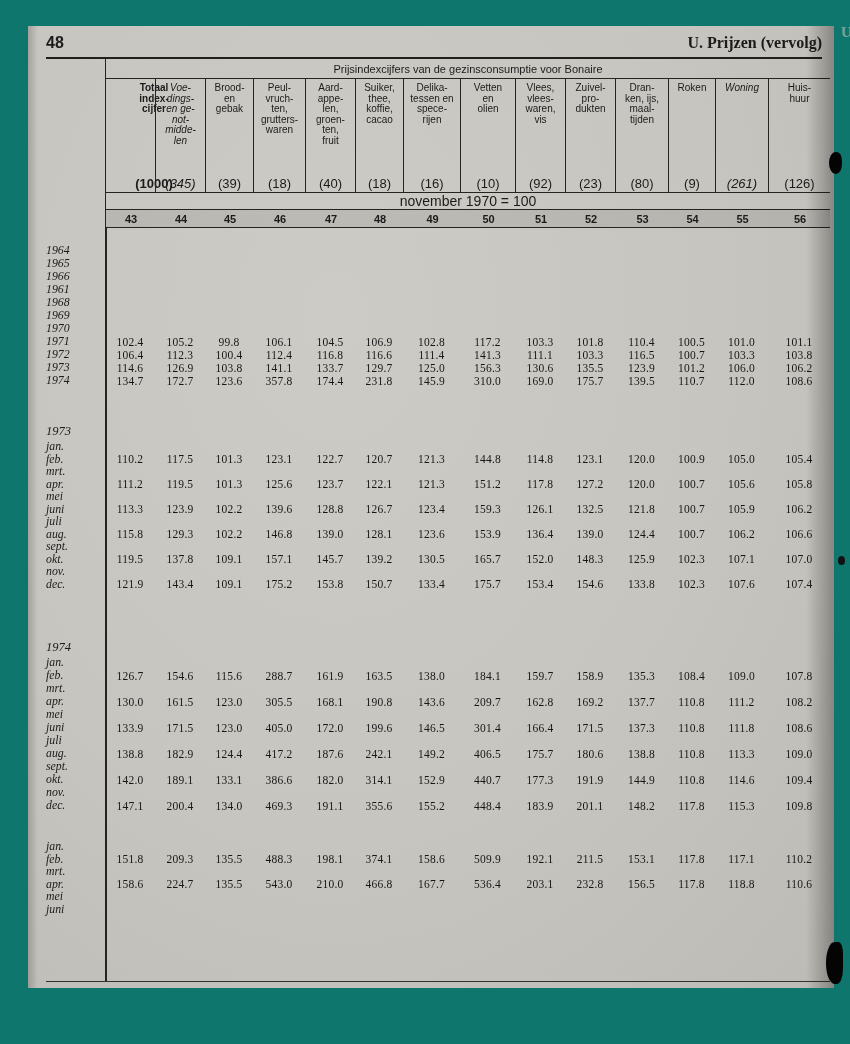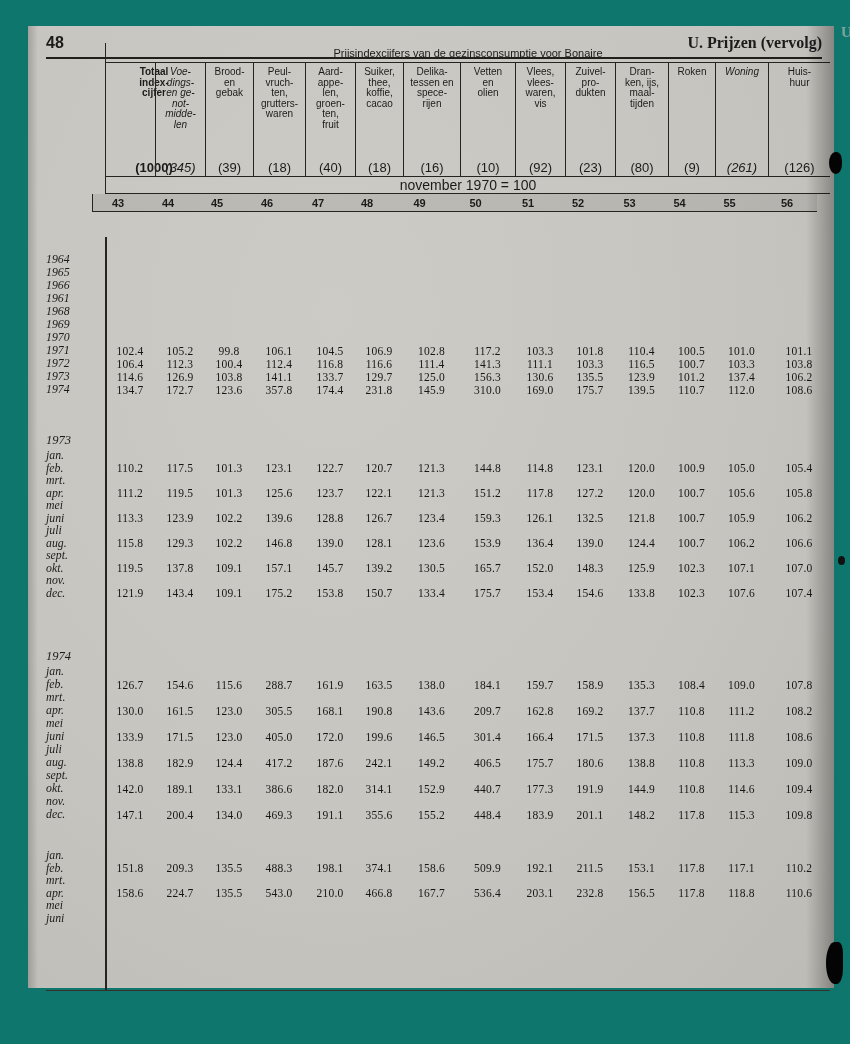--- a/index.html
+++ b/index.html
@@ -23,21 +23,21 @@
     pointer-events: none;
   }
   .page-head {
     position: absolute; left: 18px; right: 12px; top: 8px;
     display: flex; justify-content: space-between; align-items: baseline;
   }
   .pageno { font-family: "Liberation Sans", sans-serif; font-weight: bold; font-size: 16px; }
   .headright { font-family: "Liberation Serif", serif; font-weight: bold; font-size: 16px; }
   .head-rule { position: absolute; left: 18px; right: 12px; top: 31px; height: 2px; background: #221f1a; }
 
-  .table-wrap { position: absolute; left: 18px; top: 17px; width: 784px;
+  .table-wrap { position: absolute; left: 18px; top: 33px; width: 784px;
     --cols: 59px 50px 50px 48px 52px 50px 48px 57px 55px 50px 50px 53px 47px 53px 62px;
     --datacols: 50px 50px 48px 52px 50px 48px 57px 55px 50px 50px 53px 47px 53px 62px;
   }
   .title-row {
     margin-left: 59px; width: 725px; height: 20px;
     border-left: 1.5px solid #26241f; border-bottom: 1.5px solid #26241f;
     display: flex; align-items: center; justify-content: center;
     font-family: "Liberation Sans", sans-serif; font-size: 11px;
   }
   .header-grid { display: grid; grid-template-columns: var(--cols); height: 114px; }
@@ -51,28 +51,28 @@
   .hcell.bold { font-weight: bold; padding-left: 48px; }
   .hcell.italic { font-style: italic; }
   .hweight { font-size: 13px; padding-bottom: 1px; }
   .nov-row {
     margin-left: 59px; width: 725px; height: 17px;
     border-left: 1.5px solid #26241f; border-bottom: 1px solid #26241f;
     display: flex; align-items: center; justify-content: center;
     font-family: "Liberation Sans", sans-serif; font-size: 14px;
   }
   .num-row {
-    margin-left: 46px; width: 725px; height: 18px;
+    margin-left: 59px; width: 725px; height: 18px;
     border-left: 1.5px solid #26241f; border-bottom: 1.5px solid #26241f;
     background: rgba(0,0,0,0.08);
     display: grid; grid-template-columns: var(--datacols); align-items: center;
   }
   .ncell { text-align: center; font-family: "Liberation Sans", sans-serif; font-weight: bold; font-size: 11px; }
 
-  .data-area { position: relative; height: 754px; padding-top: 15px; border-bottom: 1px solid #35322c; margin-top: 25px; }
+  .data-area { position: relative; height: 754px; padding-top: 15px; border-bottom: 1px solid #35322c; }
   .data-area::before {
     content: ""; position: absolute; left: 59px; top: 0; bottom: 0; width: 1.5px; background: #26241f;
   }
   .section { }
   .section:nth-child(2) { margin-top: 39px; }
   .section:nth-child(3) { margin-top: 52px; }
   .section:nth-child(4) { margin-top: 28px; }
   .sheading { height: 14px; font-style: italic; font-size: 12.5px; line-height: 13px; }
   .drow { display: grid; grid-template-columns: var(--cols); align-items: center; }
   .section:nth-child(1) .drow { height: 13px; }
@@ -406,21 +406,21 @@
               <div class="dcell">103.8</div>
               <div class="dcell">141.1</div>
               <div class="dcell">133.7</div>
               <div class="dcell">129.7</div>
               <div class="dcell">125.0</div>
               <div class="dcell">156.3</div>
               <div class="dcell">130.6</div>
               <div class="dcell">135.5</div>
               <div class="dcell">123.9</div>
               <div class="dcell">101.2</div>
-              <div class="dcell">137.4</div>
+              <div class="dcell">106.0</div>
               <div class="dcell">106.2</div>
             </div>
             <div class="drow">
               <div class="rlabel">1974</div>
               <div class="dcell">134.7</div>
               <div class="dcell">172.7</div>
               <div class="dcell">123.6</div>
               <div class="dcell">357.8</div>
               <div class="dcell">174.4</div>
               <div class="dcell">231.8</div>

